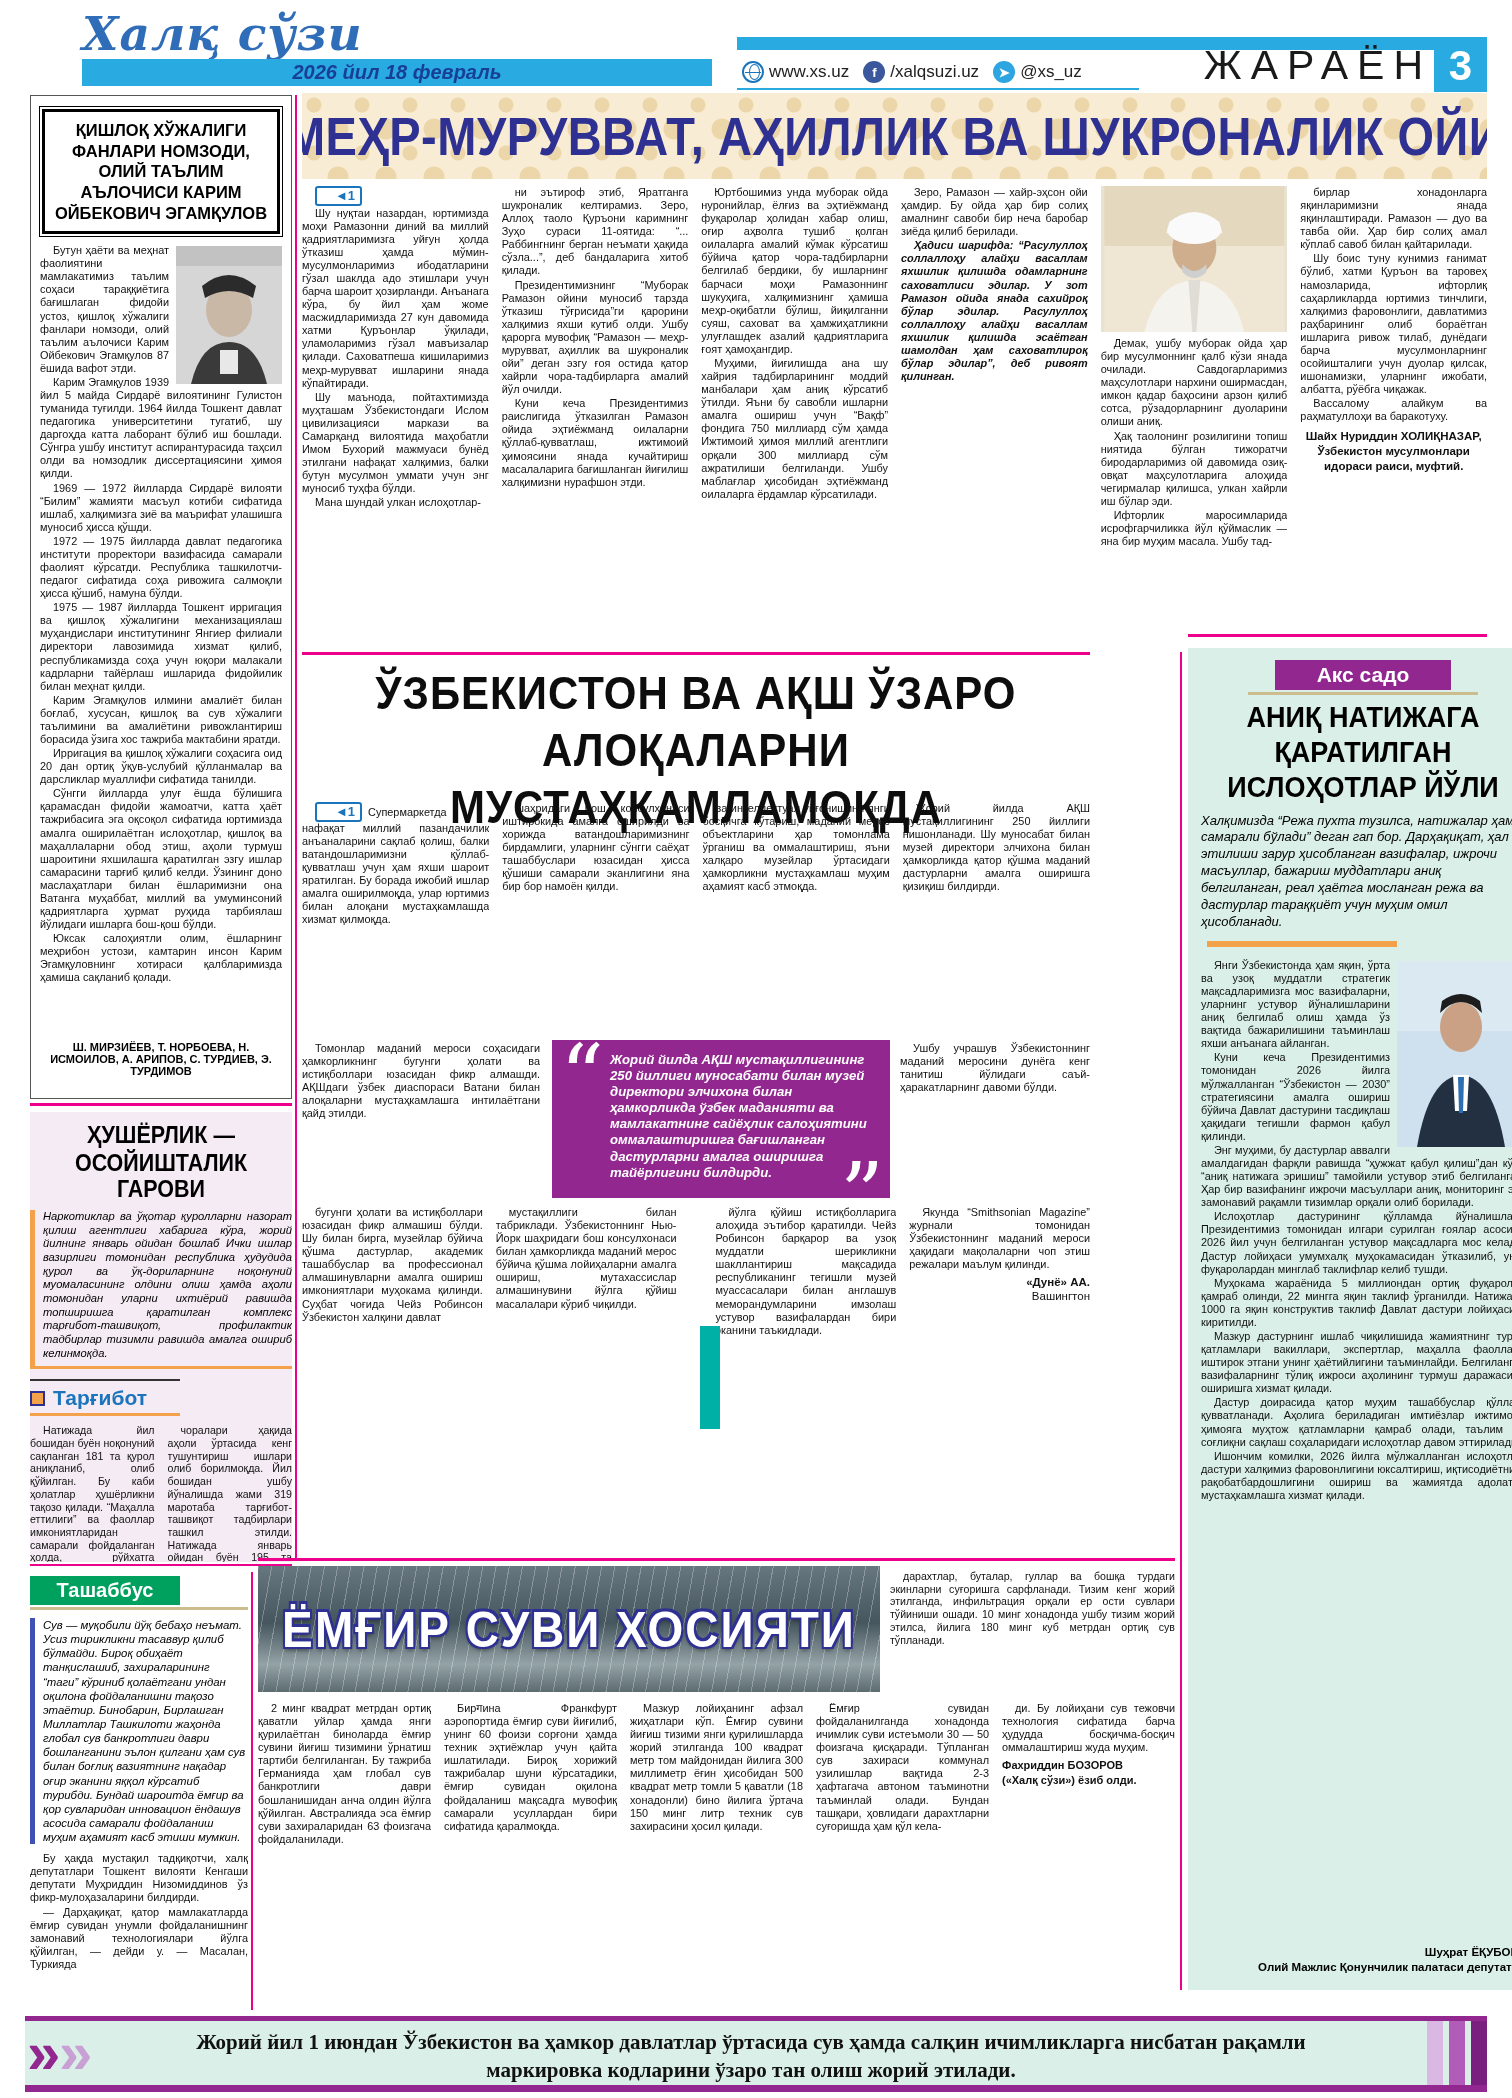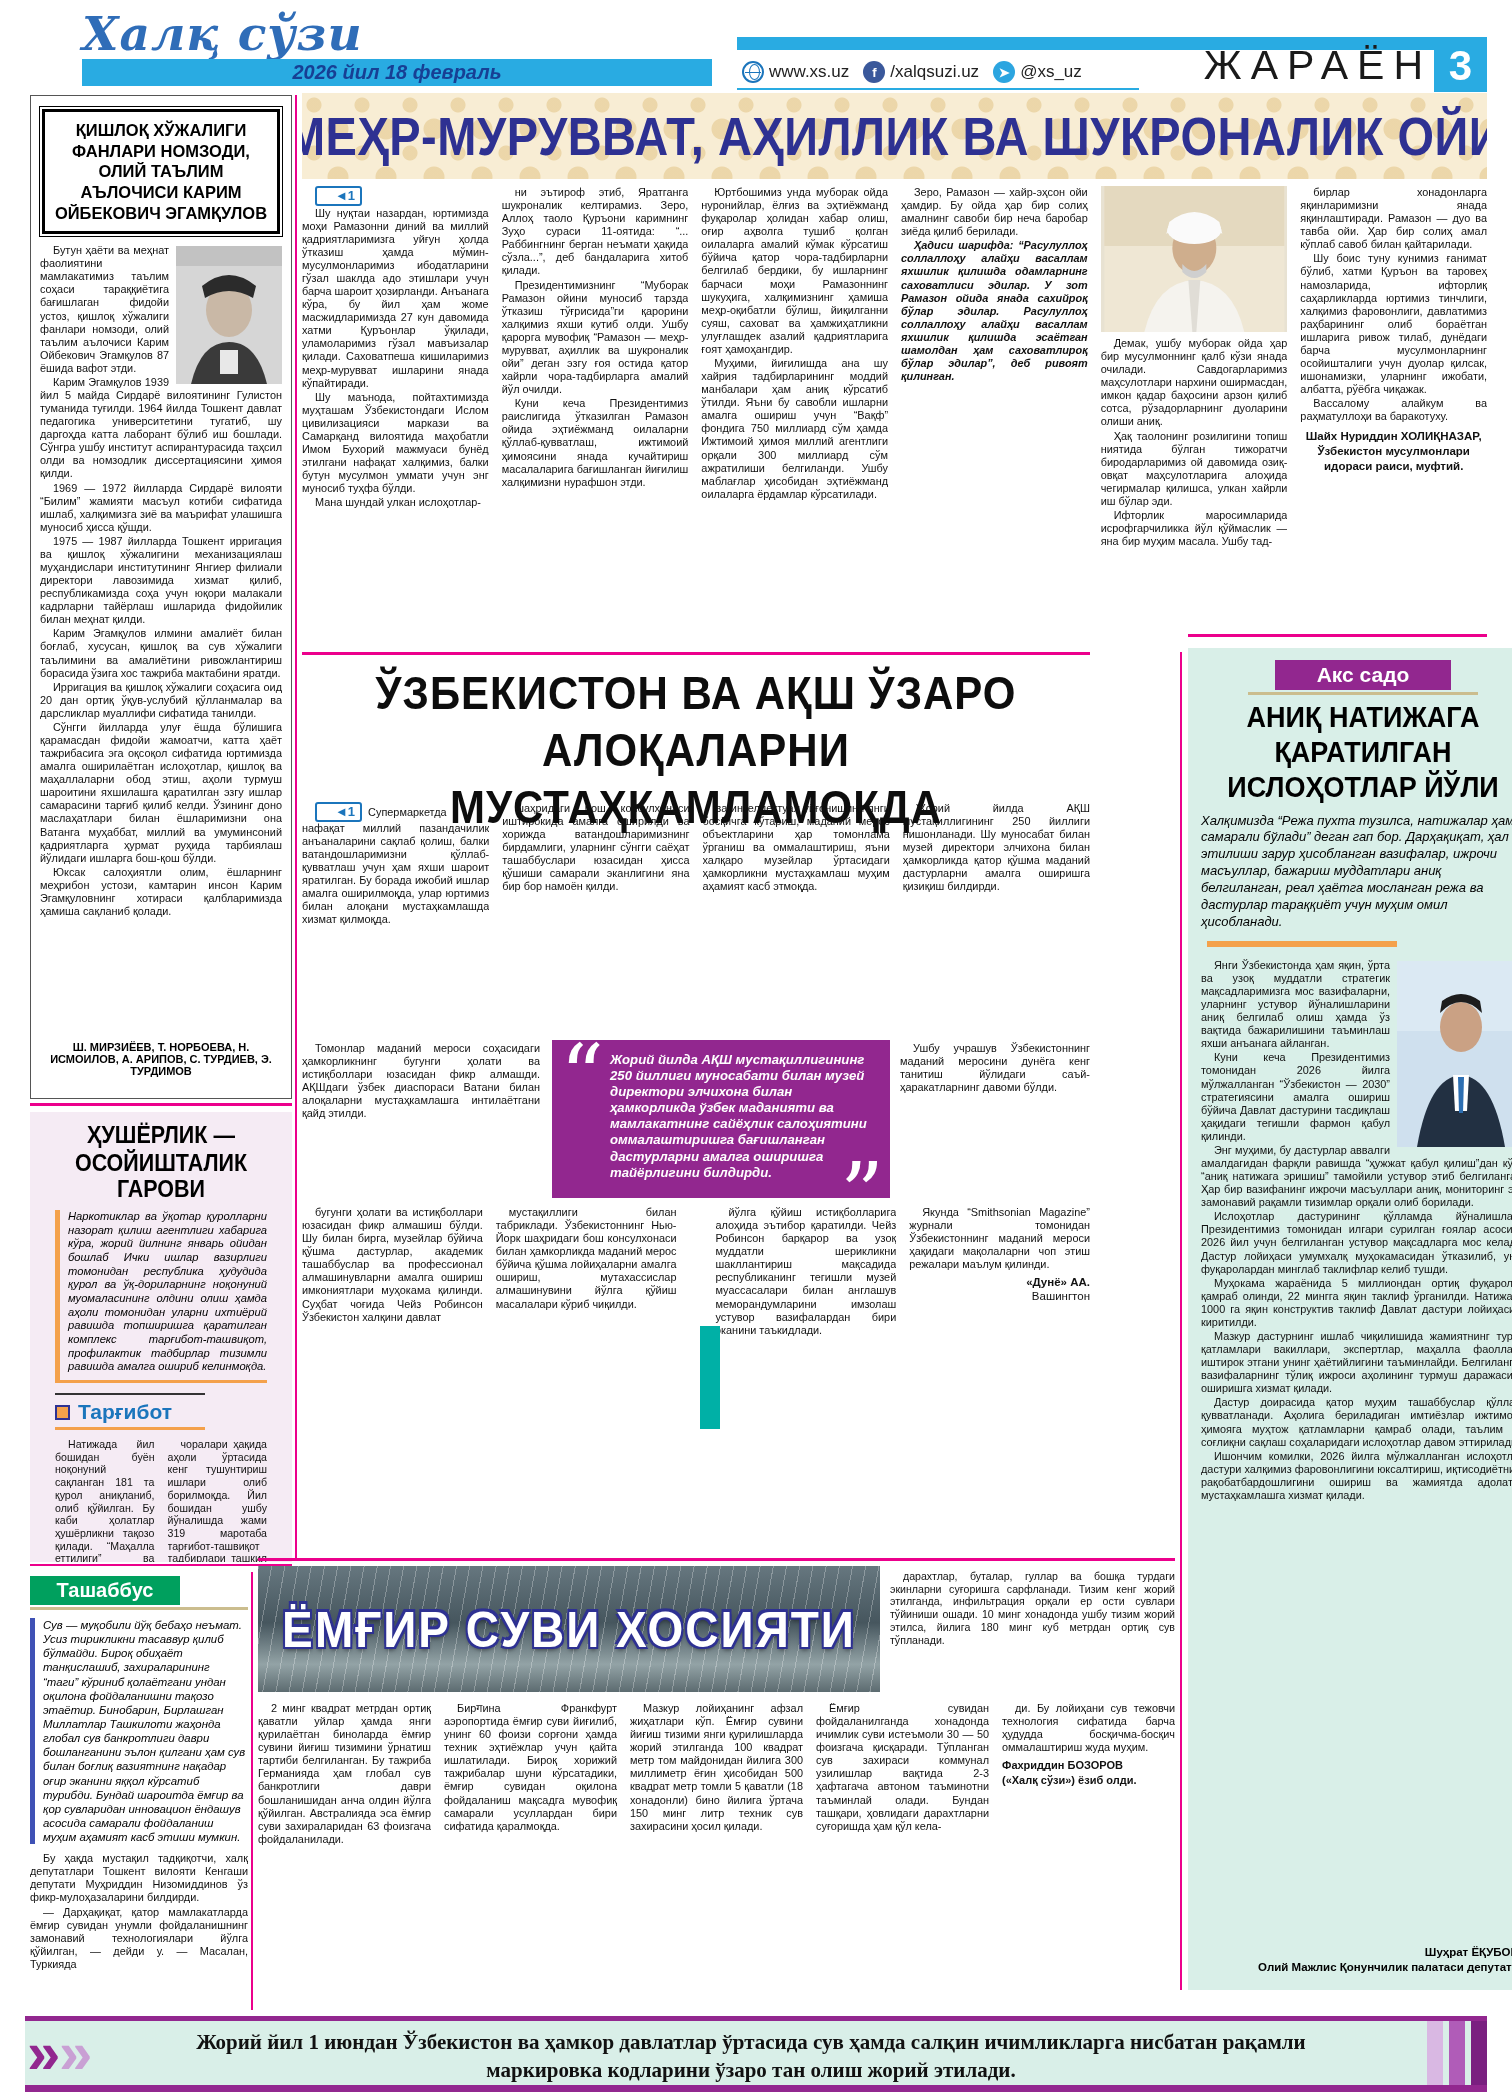--- a/index.html
+++ b/index.html
@@ -70,21 +70,21 @@
   .aks-label { width:176px; margin:0 auto; background:#92278f; color:#fff; font-weight:bold; font-size:21px; text-align:center; padding:3px 0; }
   .aks-label-under { width:230px; margin:2px auto 10px; height:3px; background:#cbbd8e; }
   .aks-head { text-align:center; font-weight:bold; font-size:27px; line-height:1.18; transform:scaleY(1.1); margin-bottom:12px; }
   .aks-lead { font-style:italic; font-size:13px; line-height:1.3; text-align:left; margin-bottom:10px; }
   .aks-bar { width:190px; height:6px; background:#f4a14b; margin:0 0 12px 6px; }
   .aks-photo { float:right; width:128px; height:186px; margin:2px 0 5px 7px; background:#bcd3e6; }
   .aks-body { height:940px; overflow:hidden; }
   .aks-byline { position:absolute; right:16px; bottom:14px; left:16px; text-align:right; font-weight:bold; font-size:11.5px; line-height:1.35; }
 
   
-  .hush { position:absolute; left:30px; top:1112px; width:262px; height:450px; background:#f5ebf4; padding:10px 25px; overflow:hidden; }
+  .hush { position:absolute; left:30px; top:1112px; width:262px; height:450px; background:#f5ebf4; padding:10px 0; overflow:hidden; }
   .hush-title { text-align:center; font-weight:bold; font-size:21.5px; line-height:1.15; transform:scaleY(1.1); margin:4px 0 10px; }
   .hush-lead { border-left:5px solid #f4a14b; border-bottom:3px solid #f4a14b; padding:0 0 6px 8px; font-style:italic; font-size:11.2px; line-height:1.22; text-align:justify; margin-bottom:10px; }
   .targ-row { border-top:2px solid #333; width:150px; padding-top:5px; display:flex; align-items:center; gap:8px; }
   .targ-sq { width:15px; height:15px; background:#f4a14b; border:2px solid #2e3192; }
   .targ-word { color:#1b75bc; font-weight:bold; font-size:21px; }
   .targ-under { width:150px; height:3px; background:#f4a14b; margin:3px 0 8px; }
   .hush-cols { height:228px; }
   .hush-cols .b { font-size:10.6px; }
 
   
@@ -159,20 +159,21 @@
           <ellipse cx="53" cy="64" rx="23" ry="27" fill="#c9b8a6"></ellipse>
           <path d="M26 40 Q53 18 80 40 L77 52 Q53 38 29 52 Z" fill="#2b2b2b"></path>
           <path d="M15 138 Q25 96 53 96 Q81 96 91 138 Z" fill="#3a3a3a"></path>
           <rect x="44" y="104" width="18" height="24" fill="#e8e8e8"></rect>
         </svg>
       </div>
       <div>
           <p>Бутун ҳаёти ва меҳнат фаолиятини мамлакатимиз таълим соҳаси тараққиётига бағишлаган фидойи устоз, қишлоқ хўжалиги фанлари номзоди, олий таълим аълочиси Карим Ойбекович Эгамқулов 87 ёшида вафот этди.</p>
           <p>Карим Эгамқулов 1939 йил 5 майда Сирдарё вилоятининг Гулистон туманида туғилди. 1964 йилда Тошкент давлат педагогика университетини тугатиб, шу даргоҳда катта лаборант бўлиб иш бошлади. Сўнгра ушбу институт аспирантурасида таҳсил олди ва номзодлик диссертациясини ҳимоя қилди.</p>
           <p>1969 — 1972 йилларда Сирдарё вилояти “Билим” жамияти масъул котиби сифатида ишлаб, халқимизга зиё ва маърифат улашишга муносиб ҳисса қўшди.</p>
+          <p>1972 — 1975 йилларда давлат педагогика институти проректори вазифасида самарали фаолият кўрсатди. Республика ташкилотчи-педагог сифатида соҳа ривожига салмоқли ҳисса қўшиб, намуна бўлди.</p>
           <p>1975 — 1987 йилларда Тошкент ирригация ва қишлоқ хўжалигини механизациялаш муҳандислари институтининг Янгиер филиали директори лавозимида хизмат қилиб, республикамизда соҳа учун юқори малакали кадрларни тайёрлаш ишларида фидойилик билан меҳнат қилди.</p>
           <p>Карим Эгамқулов илмини амалиёт билан боғлаб, хусусан, қишлоқ ва сув хўжалиги таълимини ва амалиётини ривожлантириш борасида ўзига хос тажриба мактабини яратди.</p>
           <p>Ирригация ва қишлоқ хўжалиги соҳасига оид 20 дан ортиқ ўқув-услубий қўлланмалар ва дарсликлар муаллифи сифатида танилди.</p>
           <p>Сўнгги йилларда улуғ ёшда бўлишига қарамасдан фидойи жамоатчи, катта ҳаёт тажрибасига эга оқсоқол сифатида юртимизда амалга оширилаётган ислоҳотлар, қишлоқ ва маҳаллаларни обод этиш, аҳоли турмуш шароитини яхшилашга қаратилган эзгу ишлар самарасини тарғиб қилиб келди. Ўзининг доно маслаҳатлари билан ёшларимизни она Ватанга муҳаббат, миллий ва умуминсоний қадриятларга ҳурмат руҳида тарбиялаш йўлидаги ишларга бош-қош бўлди.</p>
           <p>Юксак салоҳиятли олим, ёшларнинг меҳрибон устози, камтарин инсон Карим Эгамқуловнинг хотираси қалбларимизда ҳамиша сақланиб қолади.</p>
         </div>
     </div>
     <div class="ob-byline">Ш. МИРЗИЁЕВ, Т. НОРБОЕВА, Н. ИСМОИЛОВ, А. АРИПОВ, С. ТУРДИЕВ, Э. ТУРДИМОВ</div>
   </div>
   <div class="hrule" style="left:30px;top:1103px;width:262px;"></div>

